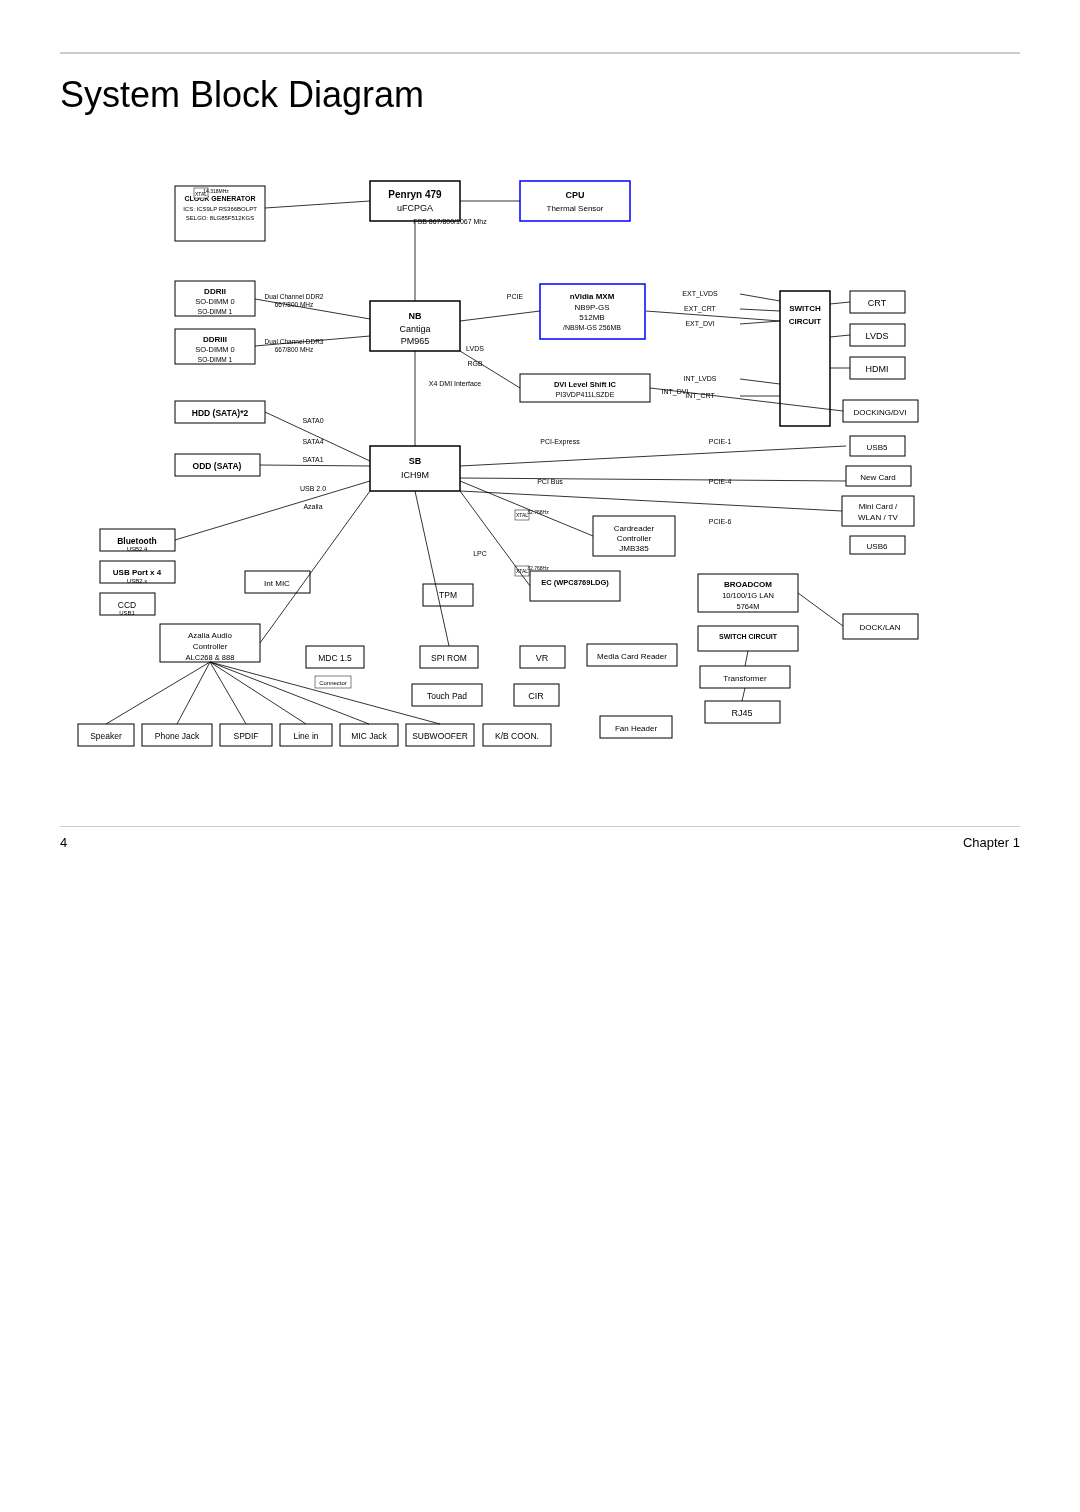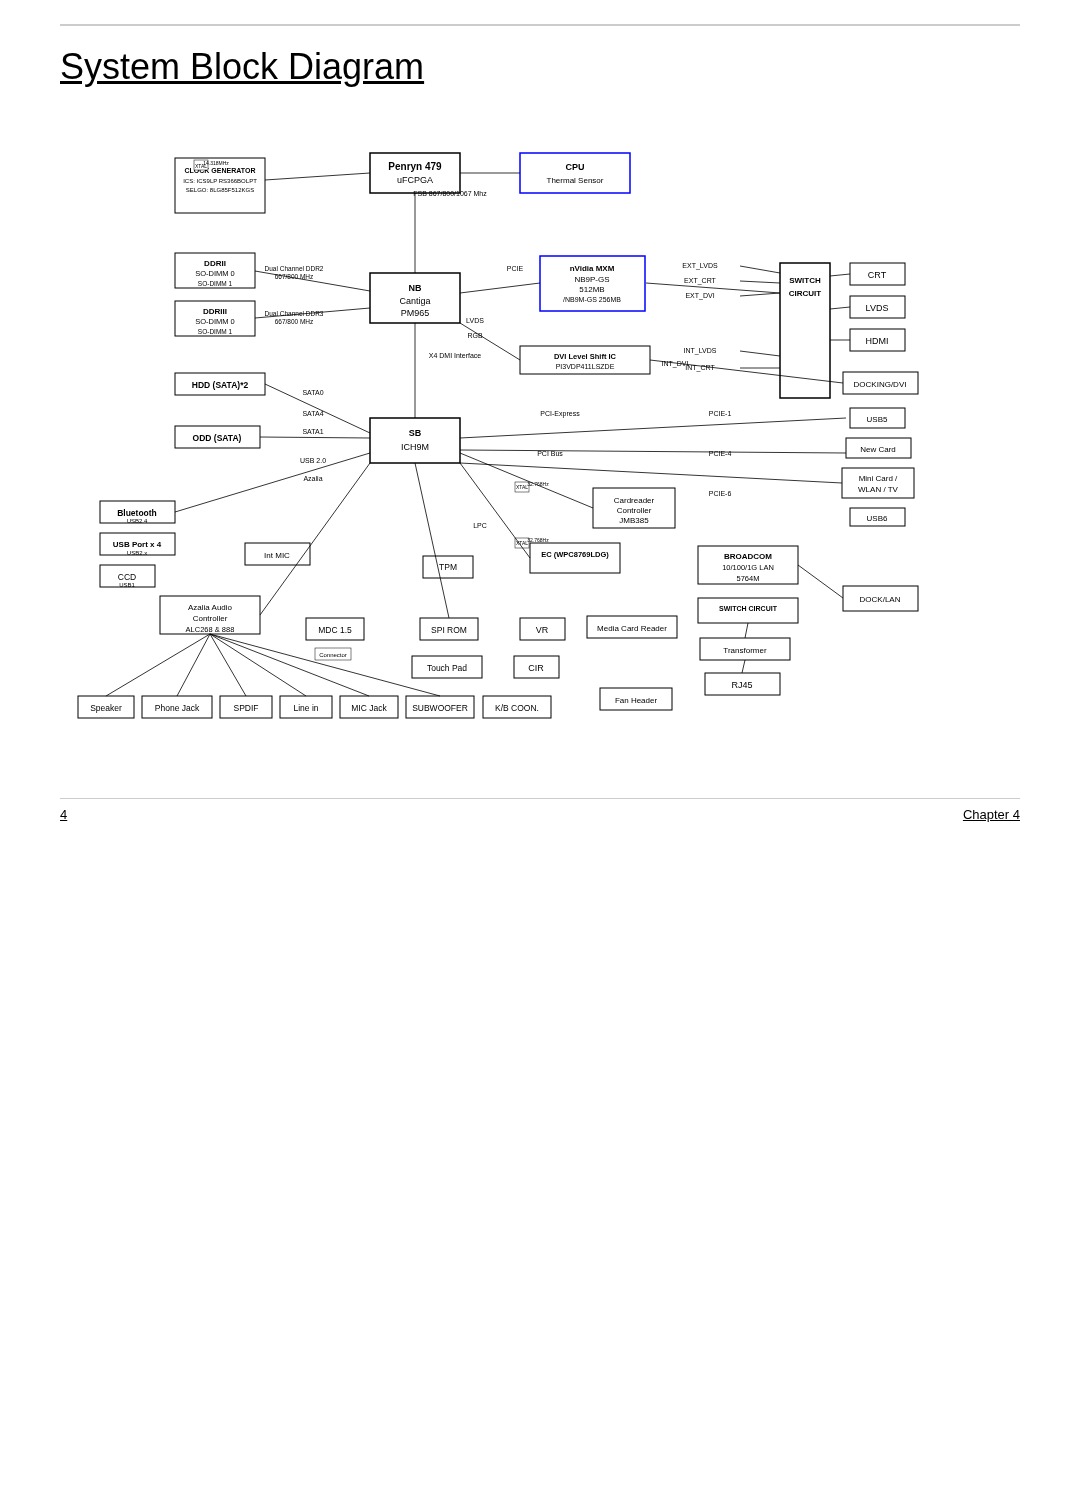--- a/index.html
+++ b/index.html
@@ -4,23 +4,22 @@
   <style>
     * { box-sizing: border-box; margin: 0; padding: 0; }
     body {
       background: #fff;
       font-family: Arial, sans-serif;
       width: 1080px;
       min-height: 1512px;
       position: relative;
     }
     .page {
-      padding: 24px 60px;
+      padding: 52px 60px;
       position: relative;
-      text-decoration: underline;
     }
     .top-border {
       border-top: 2px solid #ccc;
       margin-bottom: 20px;
     }
     .page-title {
       font-size: 36px;
       font-weight: normal;
       margin-bottom: 20px;
       color: #000;
@@ -342,15 +341,15 @@
       <line x1="150" y1="526" x2="309" y2="588" stroke="black" stroke-width="0.8"></line>
       <line x1="150" y1="526" x2="380" y2="588" stroke="black" stroke-width="0.8"></line>
 
       <rect x="255" y="540" width="36" height="12" fill="white" stroke="black" stroke-width="0.5"></rect>
       <text x="273" y="549" text-anchor="middle" font-size="6">Connector</text>
     </svg>
   </div>
 
   <div class="bottom-bar">
     <span>4</span>
-    <span>Chapter 4</span>
+    <span>Chapter 1</span>
   </div>
 </div>
 
 </body></html>

